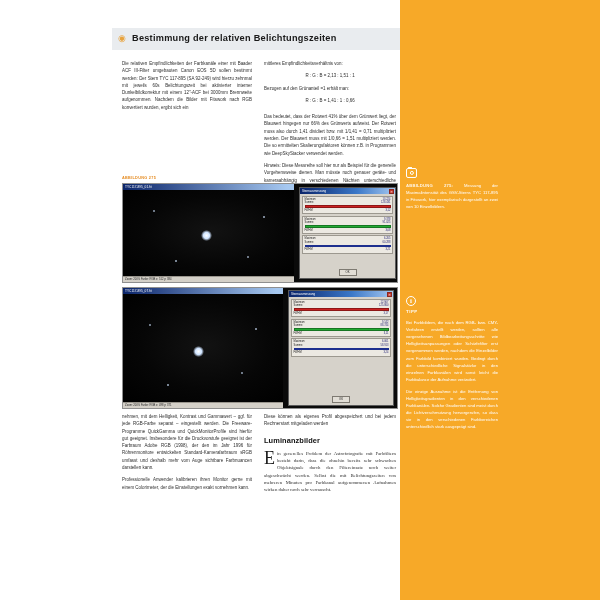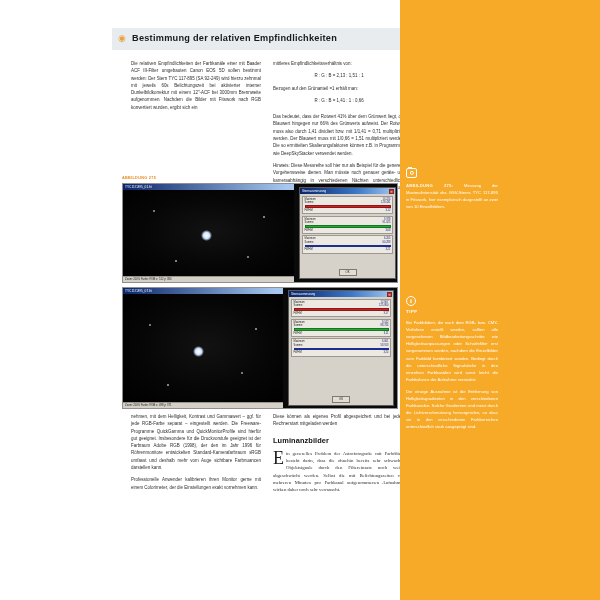--- a/index.html
+++ b/index.html
@@ -70,21 +70,20 @@
 
   
   .col {
     position: absolute;
     font-size: 4.45px;
     line-height: 7.3px;
     text-align: justify;
     color: #2e2e2e;
     -webkit-hyphens: auto;
     hyphens: auto;
-    margin-left: 9px;
   }
   .col p { margin: 0 0 5px 0; }
   .col p:last-child { margin-bottom: 0; }
 
   .col-l-top { left: 10px;  top: 60px;  width: 130px; }
   .col-m-top { left: 152px; top: 60px;  width: 132px; }
 
   .formula {
     text-align: center;
     margin: 2px 0 5px 0;
@@ -340,21 +339,21 @@
 <body>
 
 <div class="page">
 
   <div class="left-margin"></div>
 
   <div class="body-area">
 
     <div class="head-box">
       <span class="head-icon">◉</span>
-      <span class="head-title">Bestimmung der relativen Empfindlichkeiten</span>
+      <span class="head-title">Bestimmung der relativen Belichtungszeiten</span>
     </div>
 
     <div class="col col-l-top">
       <p>Die relativen Empfindlichkeiten der Farbkanäle einer mit Baader ACF III-Filter umgebauten Canon EOS 5D sollen bestimmt werden: Der Stern TYC 117-895 (SA 92-249) wird hierzu zehnmal mit jeweils 60s Belichtungszeit bei aktivierter interner Dunkelbildkorrektur mit einem 12"-ACF bei 3000mm Brennweite aufgenommen. Nachdem die Bilder mit Fitswork nach RGB konvertiert wurden, ergibt sich ein</p>
     </div>
 
     <div class="col col-m-top">
       <p>mittleres Empfindlichkeitsverhältnis von:</p>
       <div class="formula">R : G : B = 2,13 : 1,51 : 1</div>
       <p>Bezogen auf den Grünanteil =1 erhält man:</p>

